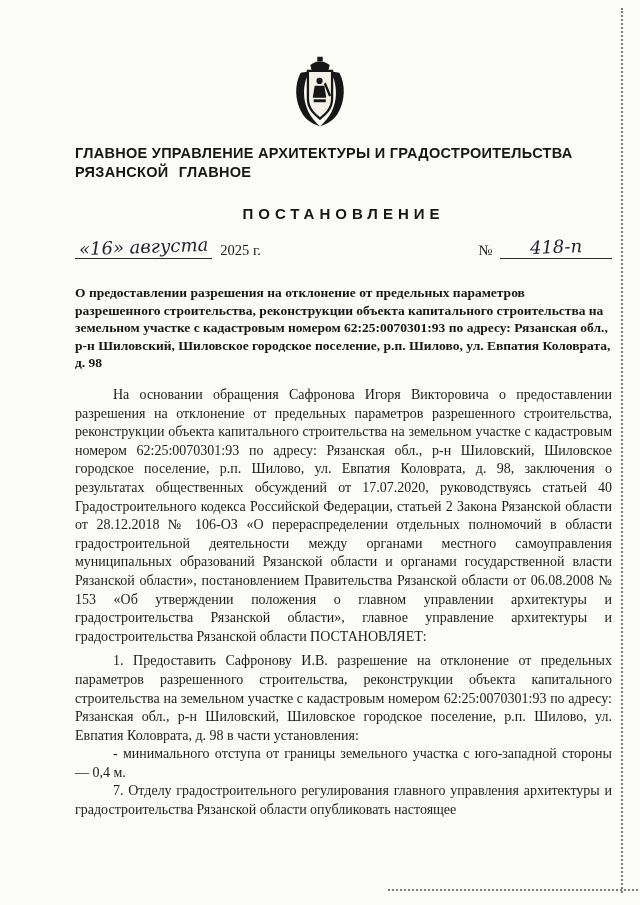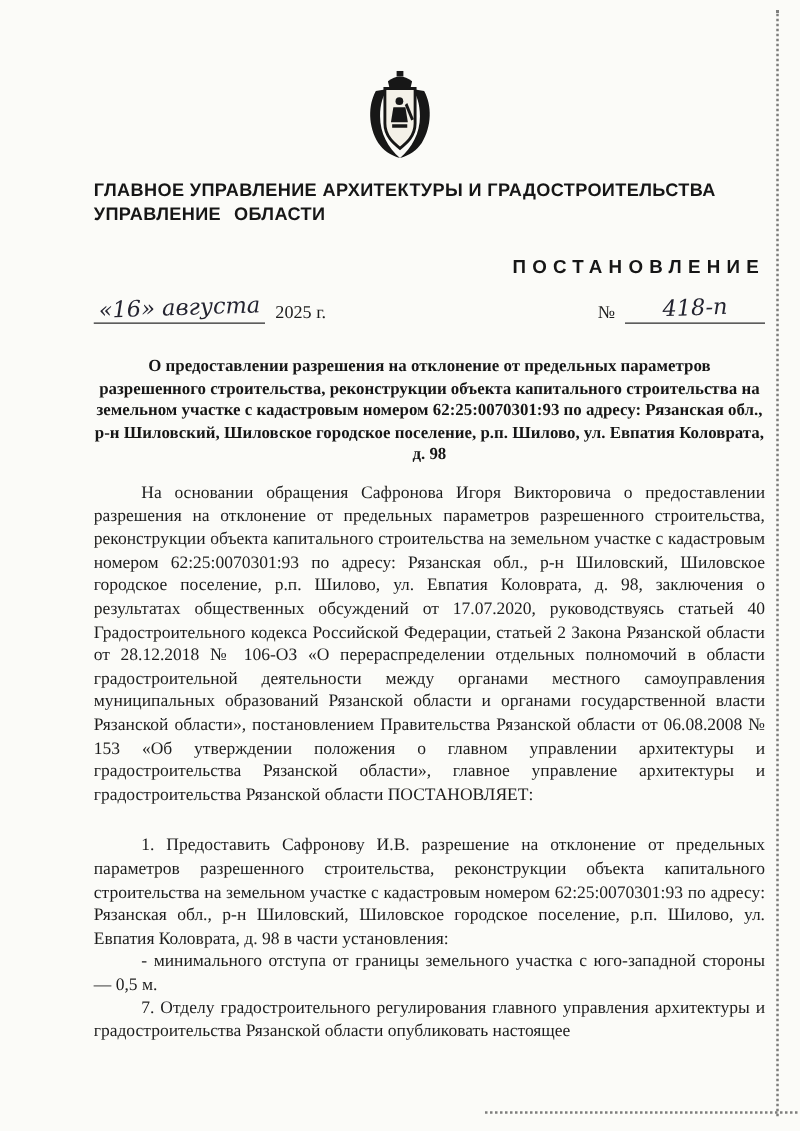--- a/index.html
+++ b/index.html
@@ -55,21 +55,21 @@
     line-height: 19px;
     letter-spacing: 0.3px;
     color: #161616;
   }
   .org .org2 { word-spacing: 6px; }
   .doctype {
     position: absolute;
     top: 205px;
     left: 75px;
     width: 537px;
-    text-align: right;
+    text-align: center;
     font-family: "Liberation Sans", sans-serif;
     font-weight: bold;
     font-size: 15px;
     letter-spacing: 5px;
     color: #161616;
   }
   .date-row {
     position: absolute;
     top: 238px;
     left: 75px;
@@ -103,39 +103,38 @@
     border-bottom: 1px solid #2a2a2a;
     text-align: center;
     margin-left: 8px;
     padding-bottom: 1px;
   }
   .subject {
     position: absolute;
     top: 284px;
     left: 75px;
     width: 537px;
-    text-align: center;
     font-weight: bold;
     font-size: 13.5px;
     line-height: 17.5px;
     color: #161616;
   }
   .body-text {
     position: absolute;
     top: 386px;
     left: 75px;
     width: 537px;
     font-size: 14px;
     line-height: 18.6px;
     text-align: justify;
     color: #1c1c1c;
     font-family: Liberation Serif, serif;
   }
   .body-text p { margin: 0; text-indent: 38px; }
-  .body-text p.gap { margin-top: 22px; }
+  .body-text p.gap { margin-top: 6px; }
 </style>
 </head>
 <body>
 
 <div class="page">
 
   <div class="edge-right"></div>
   <div class="edge-bottom"></div>
 
   <div class="emblem">
@@ -151,38 +150,38 @@
         <circle cx="29.5" cy="25.5" r="3.2"></circle>
         <path d="M24.5 30.5 h10 l2 12.5 h-14 z"></path>
         <path d="M23.5 44.5 h12.5 v3 h-12.5 z"></path>
         <path d="M36 27 l5.5 13.5 -2.2 1 -5.3 -12.8 z"></path>
       </g>
     </svg>
   </div>
 
   <div class="org">
     <div>ГЛАВНОЕ УПРАВЛЕНИЕ АРХИТЕКТУРЫ И ГРАДОСТРОИТЕЛЬСТВА</div>
-    <div class="org2">УПРАВЛЕНИЕ ОБЛАСТИ</div>
+    <div class="org2">РЯЗАНСКОЙ ГЛАВНОЕ</div>
   </div>
 
   <div class="doctype">ПОСТАНОВЛЕНИЕ</div>
 
   <div class="date-row">
     <div class="date-left">
       <span class="underlined"><span class="hand">«16» августа</span></span>
       <span>2025 г.</span>
     </div>
     <div class="date-right">
       <span>№</span>
       <span class="numline"><span class="hand">418-п</span></span>
     </div>
   </div>
 
   <div class="subject">О предоставлении разрешения на отклонение от предельных параметров разрешенного строительства, реконструкции объекта капитального строительства на земельном участке с кадастровым номером 62:25:0070301:93 по адресу: Рязанская обл., р-н Шиловский, Шиловское городское поселение, р.п. Шилово, ул. Евпатия Коловрата, д. 98</div>
 
   <div class="body-text">
     <p>На основании обращения Сафронова Игоря Викторовича о предоставлении разрешения на отклонение от предельных параметров разрешенного строительства, реконструкции объекта капитального строительства на земельном участке с кадастровым номером 62:25:0070301:93 по адресу: Рязанская обл., р-н Шиловский, Шиловское городское поселение, р.п. Шилово, ул. Евпатия Коловрата, д. 98, заключения о результатах общественных обсуждений от 17.07.2020, руководствуясь статьей 40 Градостроительного кодекса Российской Федерации, статьей 2 Закона Рязанской области от 28.12.2018 № 106-ОЗ «О перераспределении отдельных полномочий в области градостроительной деятельности между органами местного самоуправления муниципальных образований Рязанской области и органами государственной власти Рязанской области», постановлением Правительства Рязанской области от 06.08.2008 № 153 «Об утверждении положения о главном управлении архитектуры и градостроительства Рязанской области», главное управление архитектуры и градостроительства Рязанской области ПОСТАНОВЛЯЕТ:</p>
     <p class="gap">1. Предоставить Сафронову И.В. разрешение на отклонение от предельных параметров разрешенного строительства, реконструкции объекта капитального строительства на земельном участке с кадастровым номером 62:25:0070301:93 по адресу: Рязанская обл., р-н Шиловский, Шиловское городское поселение, р.п. Шилово, ул. Евпатия Коловрата, д. 98 в части установления:</p>
-    <p>- минимального отступа от границы земельного участка с юго-западной стороны — 0,5 м.</p>
+    <p>- минимального отступа от границы земельного участка с юго-западной стороны — 0,4 м.</p>
     <p>7. Отделу градостроительного регулирования главного управления архитектуры и градостроительства Рязанской области опубликовать настоящее</p>
   </div>
 
 </div>
 
 </body></html>

